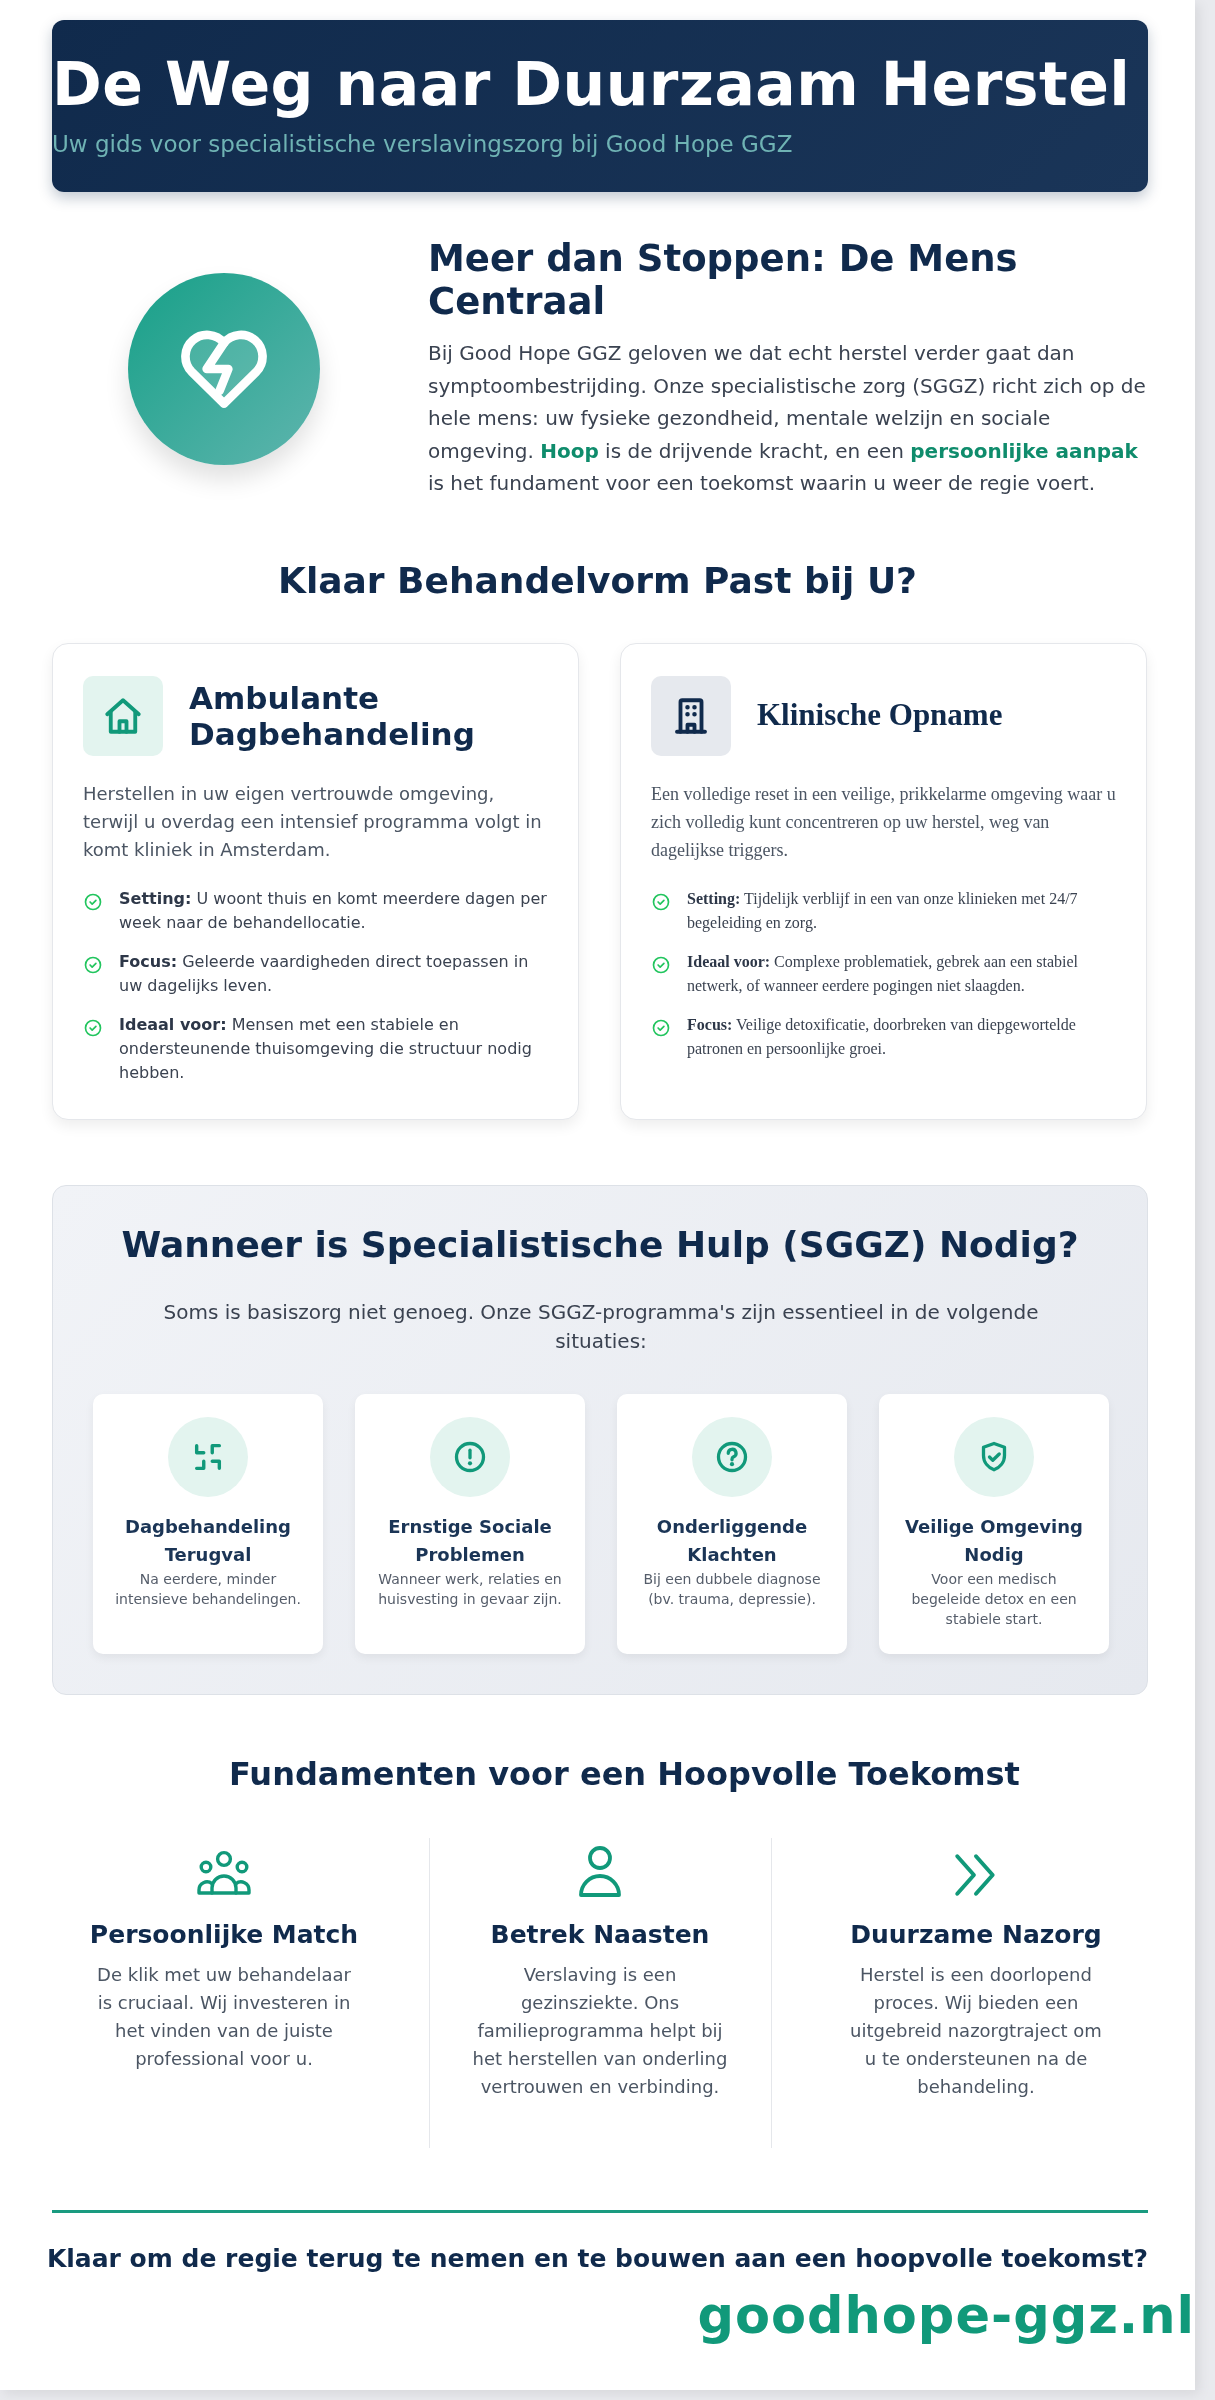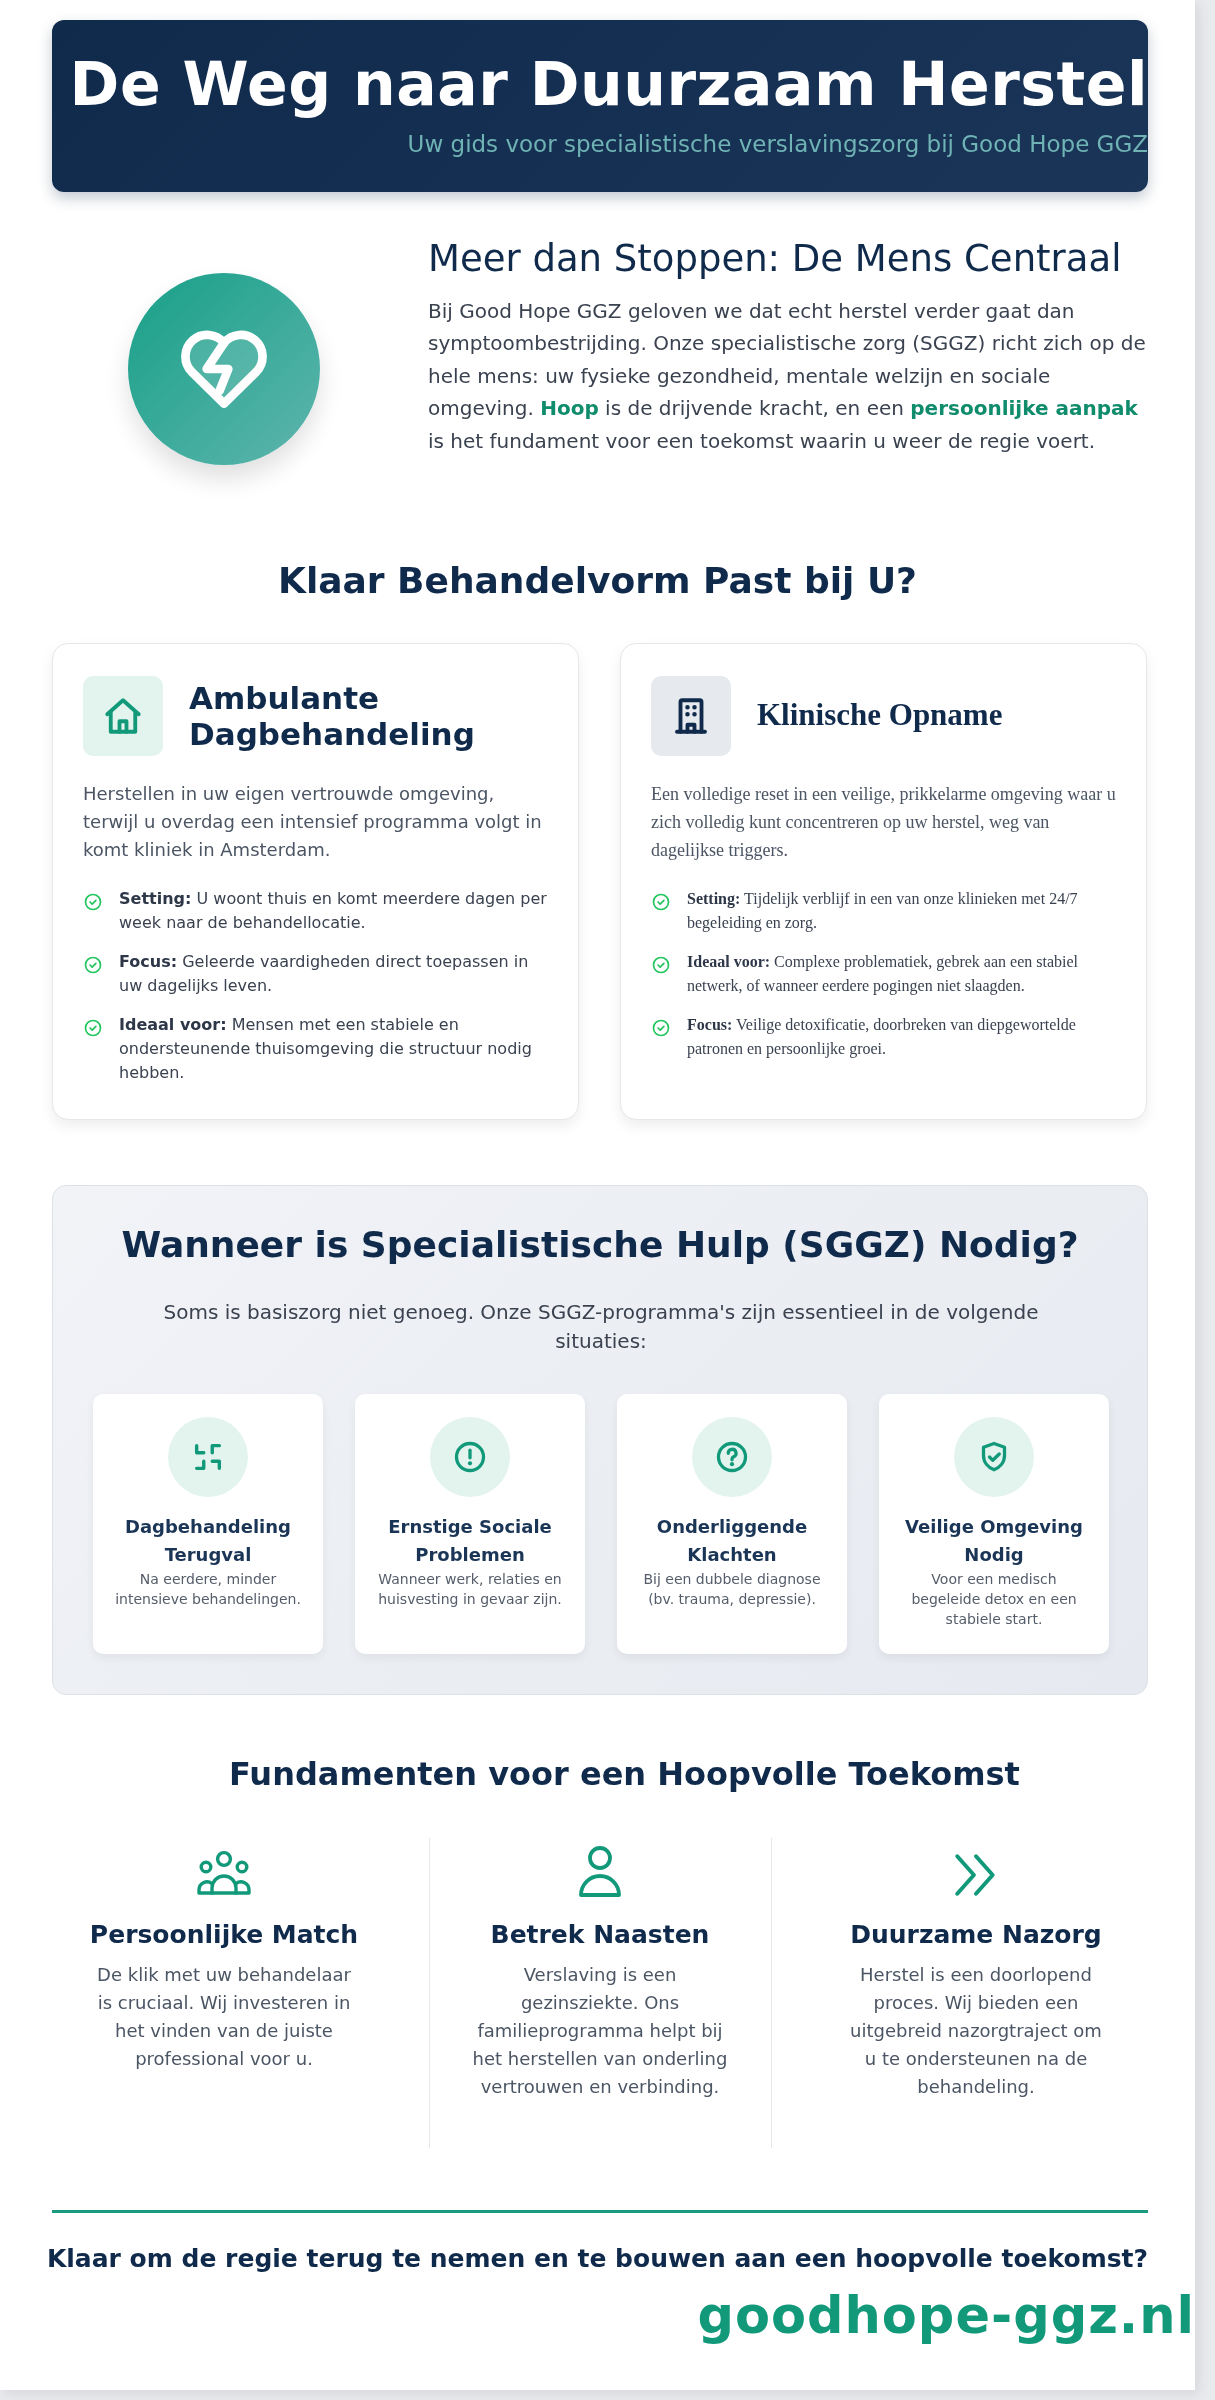--- a/index.html
+++ b/index.html
@@ -19,21 +19,21 @@
       box-shadow: 4px 4px 12px rgba(0,0,0,0.08);
     }
     
     .hero {
       position: absolute;
       left: 52px; top: 20px;
       width: 1096px; height: 172px;
       background: linear-gradient(135deg, #102a4c 0%, #1a3558 100%);
       border-radius: 12px;
       box-shadow: 0 6px 14px rgba(16,42,76,0.25);
-      text-align: right;
+      text-align: left;
       color: #fff;
     }
     .hero h1 {
       font-size: 60px;
       font-weight: bold;
       letter-spacing: 0.5px;
       padding-top: 30px;
       line-height: 1.15;
     }
     .hero p {
@@ -51,21 +51,21 @@
       box-shadow: 0 14px 24px rgba(0,0,0,0.12);
       display: flex; align-items: center; justify-content: center;
     }
     .intro-text {
       position: absolute;
       left: 428px; top: 238px;
       width: 720px;
     }
     .intro-text h2 {
       font-size: 37px;
-      font-weight: normal;
+      font-weight: bold;
       color: #102a4c;
       line-height: 1.15;
     }
     .intro-text p {
       font-size: 20px;
       line-height: 32.5px;
       color: #3a4250;
       margin-top: 14px;
     }
     .hl { color: #0f8c6c; font-weight: bold; }

